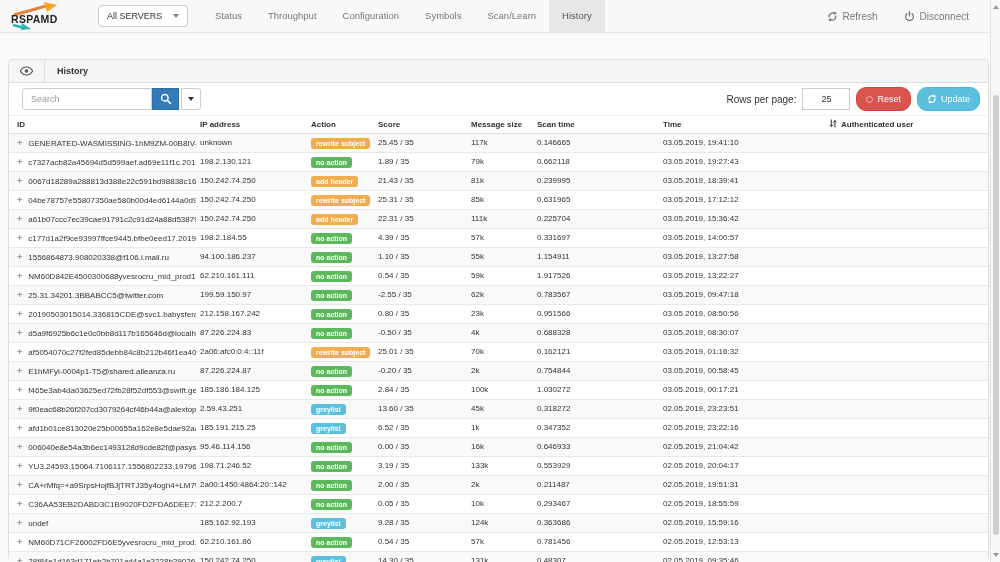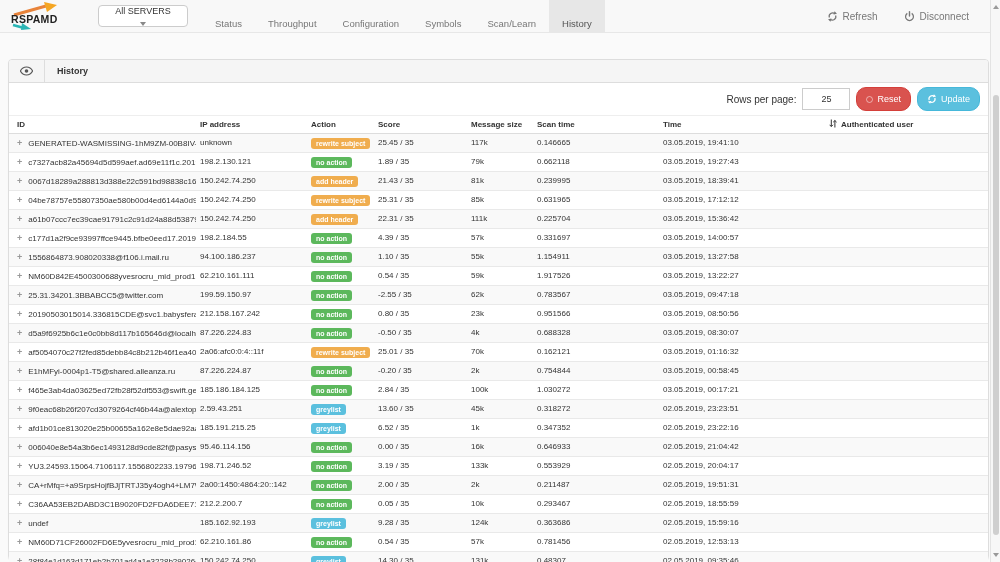--- a/index.html
+++ b/index.html
@@ -5,25 +5,25 @@
   * { margin:0; padding:0; box-sizing:border-box; }
   html,body { width:1000px; height:562px; overflow:hidden; }
   body { background:#fafafa; font-family:"Liberation Sans", sans-serif; color:#333; position:relative; }
 
   
   .navbar { position:absolute; top:0; left:0; right:0; height:33px; background:#f8f8f8;
             border-bottom:1px solid #e7e7e7; display:flex; align-items:stretch; z-index:5; }
   .brand { display:flex; align-items:center; padding:0 10px; }
   .server-select { align-self:center; margin:0 14px 0 22px; width:90px; height:22px; background:#fff;
                    border:1px solid #ccc; border-radius:4px; display:flex; align-items:center;
-                   justify-content:space-between; padding:0 8px; font-size:9px; color:#333; cursor:pointer;flex-direction:column; }
+                   justify-content:space-between; padding:0 8px; font-size:9px; color:#333; cursor:pointer; }
   .caret-down { width:0; height:0; border-left:3px solid transparent; border-right:3px solid transparent;
                 border-top:4px solid #888; }
   .nav-items { display:flex; align-items:stretch; }
-  .nav-item { padding:8px 13px; line-height:32px; font-size:9.5px; color:#777; cursor:pointer; }
+  .nav-item { padding:0 13px; line-height:32px; font-size:9.5px; color:#777; cursor:pointer; }
   .nav-item.active { background:#e7e7e7; color:#555; }
   .nav-right { margin-left:auto; margin-right:18px; display:flex; align-items:stretch; }
   .nav-link { display:flex; align-items:center; gap:5px; padding:0 13px; font-size:10px; color:#777; cursor:pointer; }
 
   
   .panel { position:absolute; top:59px; left:8px; right:11px; bottom:2px; background:#fff;
            border:1px solid #ddd; border-radius:4px; box-shadow:0 1px 1px rgba(0,0,0,.05); }
   .panel-heading { height:23px; background:#f5f5f5; border-bottom:1px solid #ddd;
                    border-radius:3px 3px 0 0; display:flex; align-items:center; }
   .eye-wrap { height:100%; display:flex; align-items:center; padding:0 11px; border-right:1px solid #ddd; cursor:pointer; }
@@ -124,20 +124,32 @@
     <span class="eye-wrap">
       <svg width="13" height="10" viewBox="0 0 13 10">
         <path d="M6.5 1C3.6 1 1.4 3 .4 5c1 2 3.2 4 6.1 4s5.1-2 6.1-4c-1-2-3.2-4-6.1-4z" fill="none" stroke="#555" stroke-width="1.1"></path>
         <circle cx="6.5" cy="5" r="1.8" fill="#555"></circle>
       </svg>
     </span>
     <span class="panel-title">History</span>
   </div>
 
   <div class="filter-bar">
+    <div class="search-group">
+      <input class="search-input" type="text" placeholder="Search" style="">
+      <div class="btn-search">
+        <svg width="12" height="12" viewBox="0 0 14 14">
+          <circle cx="5.6" cy="5.6" r="3.8" fill="none" stroke="#fff" stroke-width="1.6"></circle>
+          <path d="M8.6 8.6l3.6 3.6" stroke="#fff" stroke-width="1.9" stroke-linecap="round"></path>
+        </svg>
+      </div>
+      <div class="btn-caret">
+        <span class="caret-down" style="border-top-color:#333"></span>
+      </div>
+    </div>
     <div class="filter-right">
       <span class="rpp-label">Rows per page:</span>
       <input class="rpp-input" type="text" value="25" style="">
       <div class="btn btn-reset">
         <span class="reset-circle"></span>
         <span>Reset</span>
       </div>
       <div class="btn btn-update">
         <svg width="10" height="10" viewBox="0 0 16 16" style="color:#fff">
           <path d="M3.5 9.5a5 5 0 0 1 8-5.5" fill="none" stroke="currentColor" stroke-width="2"></path>

